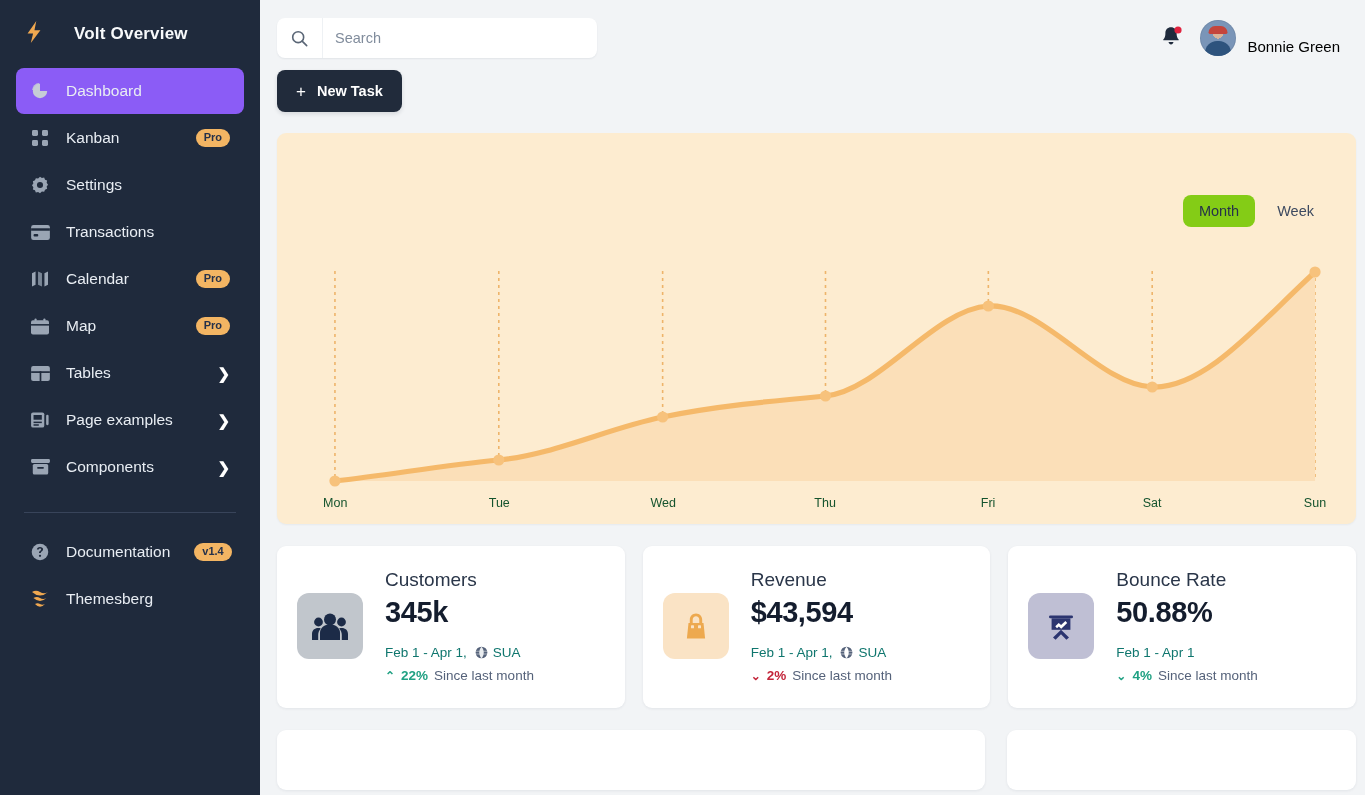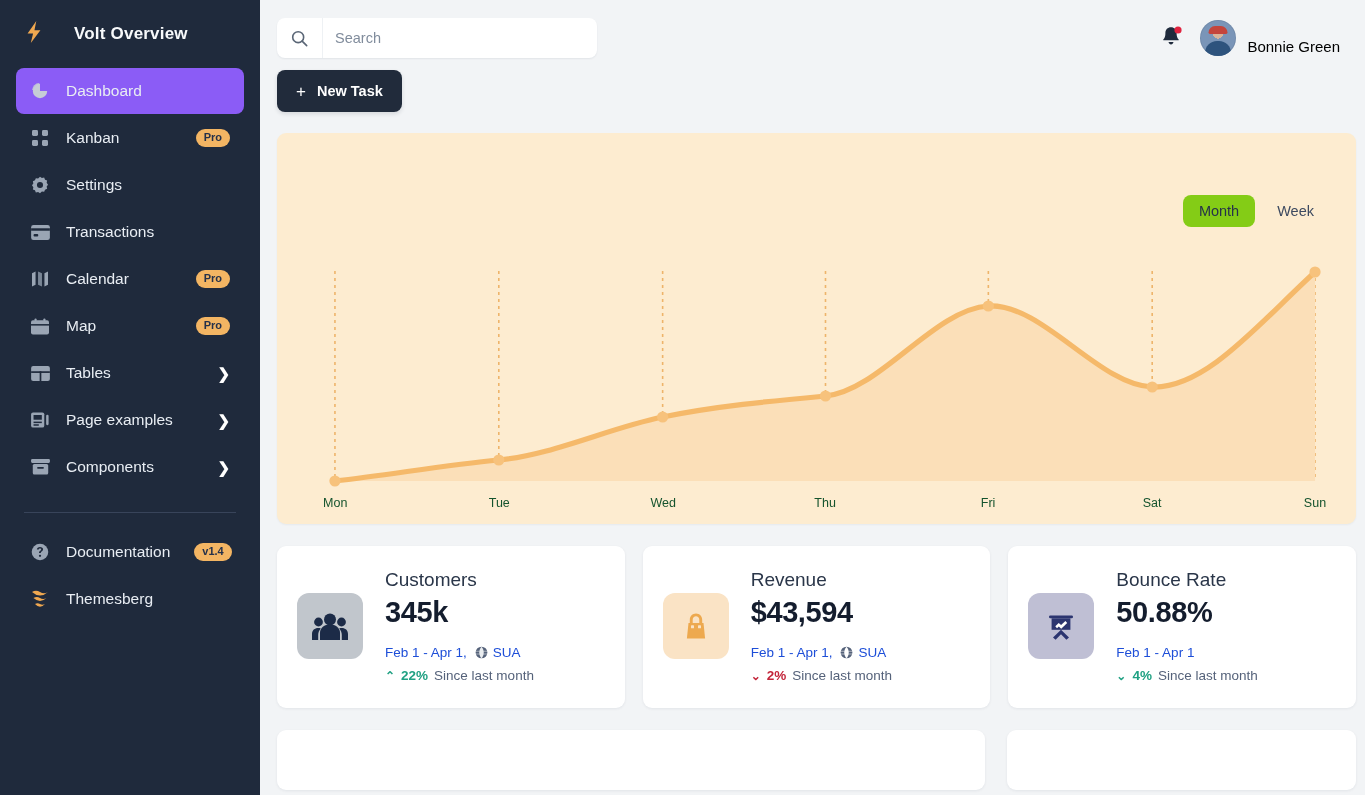--- a/index.html
+++ b/index.html
@@ -164,21 +164,21 @@
   }
   .stat-ico {
     width: 66px; height: 66px; border-radius: 12px;
     display: flex; align-items: center; justify-content: center;
     flex: 0 0 66px;
   }
   .stat-body { flex: 1 1 auto; }
   .stat-label { font-size: 19px; color: #2a3649; font-weight: 400; }
   .stat-number { font-size: 29px; font-weight: 700; color: #141d2e; margin-top: 5px; letter-spacing: -.4px;}
   .stat-range {
-    margin-top: 16px; font-size: 13.5px; color: #1d4ed8;
+    margin-top: 16px; font-size: 13.5px; color: #0f766e;
     display: flex; align-items: center; gap: 5px;
   }
   .globe-ico { display: inline-flex; align-items: center; color: #55627a; margin-left: 3px;}
   .stat-delta {
     margin-top: 8px; font-size: 13.5px; color: #55627a;
     display: flex; align-items: center; gap: 6px;
   }
   .arrow { font-size: 12px; font-weight: bold; line-height: 1; }
   .delta-val { font-weight: 700; text-align: right; }
   .up { color: #20a183; }

